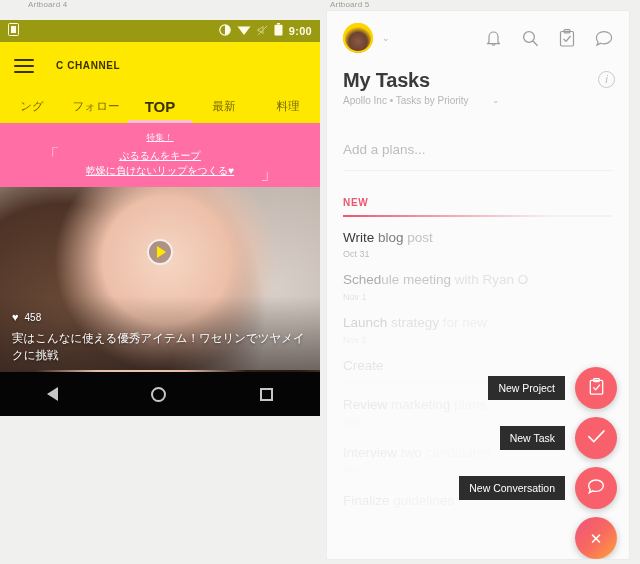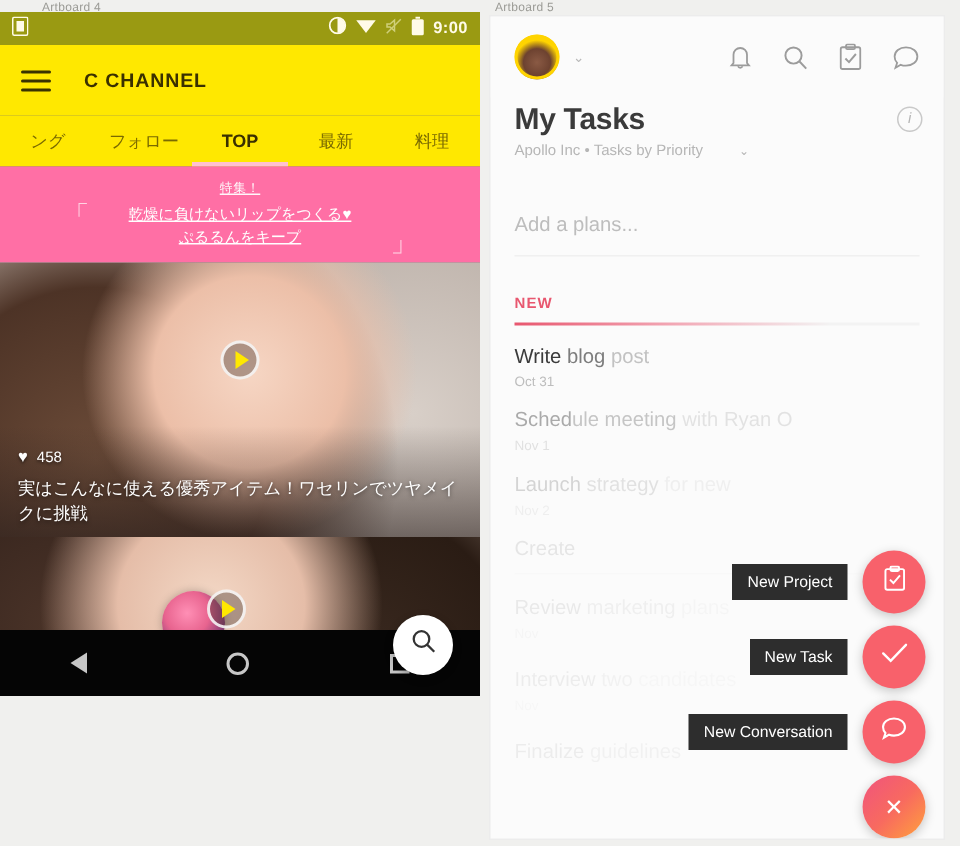--- a/index.html
+++ b/index.html
@@ -14,54 +14,54 @@
   
   .artboard-label {
     position: absolute; top: 0px;
     font-size: 8px; color: #9b9b96; letter-spacing: .2px;
   }
   .artboard-label.a4 { left: 28px; }
   .artboard-label.a5 { left: 330px; }
 
   
   .phone-left {
-    position: absolute; left: 0; top: 8px;
-    width: 320px; height: 456px;
-    background: #737373; overflow: hidden;
+    position: absolute; left: 0; top: 20px;
+    width: 320px; height: 396px;
+    background: #0f766e; overflow: hidden;
   }
   .statusbar {
     height: 22px; background: #9a9a12;
     display: flex; align-items: center;
     padding: 0 8px; color: #fffbe8;
   }
   .sb-left { display: flex; align-items: center; gap: 5px; flex: 1; }
   .sb-right { display: flex; align-items: center; gap: 6px; }
   .sb-time { font-size: 11px; font-weight: bold; letter-spacing: .3px; }
   .glyph { display: inline-block; line-height: 1; }
 
   .appbar {
     height: 47px; background: #ffe800;
     display: flex; align-items: center; padding: 0 14px;
   }
   .hamburger { width: 20px; display: flex; flex-direction: column; gap: 4px; cursor: pointer; }
   .hamburger i { display: block; height: 2px; background: #3a3300; border-radius: 1px; }
   .brand {
-    margin-left: 22px; font-size: 13px; font-weight: bold;
+    margin-left: 22px; font-size: 10px; font-weight: bold;
     color: #3a3000; letter-spacing: .6px;
   }
 
   .tabs {
     height: 34px; background: #ffe800;
     display: flex; align-items: center; position: relative;
   }
   .tab {
     flex: 1; text-align: center; font-size: 11.5px;
     color: #7a6a00; cursor: pointer; white-space: nowrap;
   }
-  .tab.active { color: #3a3000; font-weight: bold; font-size: 12px; }
+  .tab.active { color: #3a3000; font-weight: bold; font-size: 15px; }
   .tab-underline {
     position: absolute; bottom: 0; left: 40%; width: 20%;
     height: 3px; background: #ffc0d0;
   }
 
   .promo {
     height: 64px; background: #ff6fa5;
     display: flex; flex-direction: column;
     align-items: center; justify-content: center;
     color: #fff; position: relative; text-decoration: underline;
@@ -319,22 +319,22 @@
       <div class="tab active">TOP</div>
       <div class="tab">最新</div>
       <div class="tab">料理</div>
       <div class="tab-underline"></div>
     </div>
 
     <div class="promo">
       <div class="promo-kicker">特集！</div>
       <div class="promo-quote">
         <span class="q-open">「</span>
+        <div>ぷるるんをキープ</div>
         <div>乾燥に負けないリップをつくる♥</div>
-        <div>ぷるるんをキープ</div>
         <span class="q-close">」</span>
       </div>
     </div>
 
     <div class="card c1">
       <div class="photo p1"></div>
       <div class="card-shade"></div>
       <div class="play"></div>
       <div class="likes">
         <span class="heart">♥</span>

